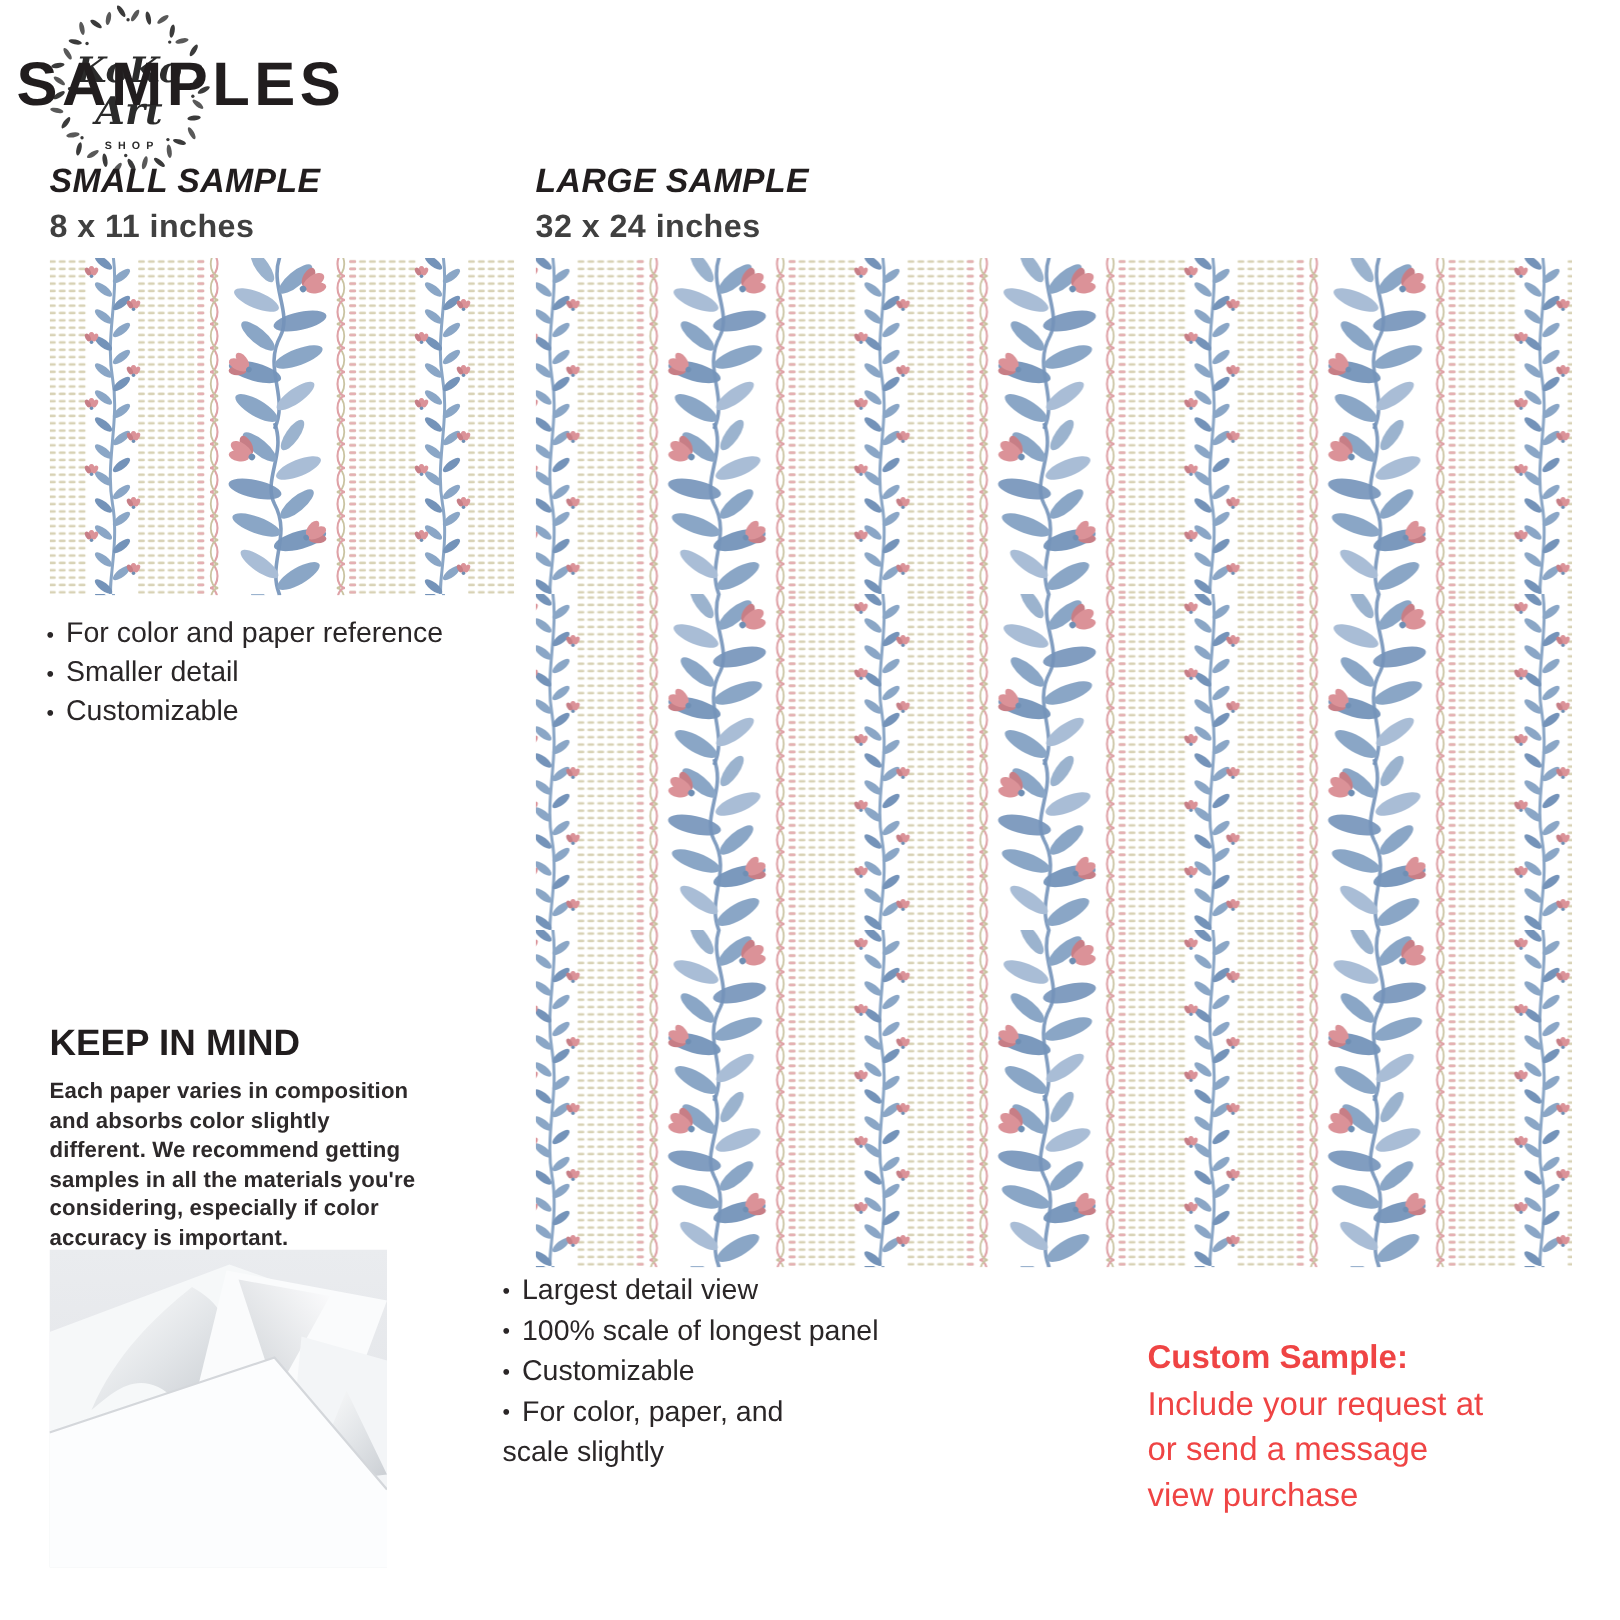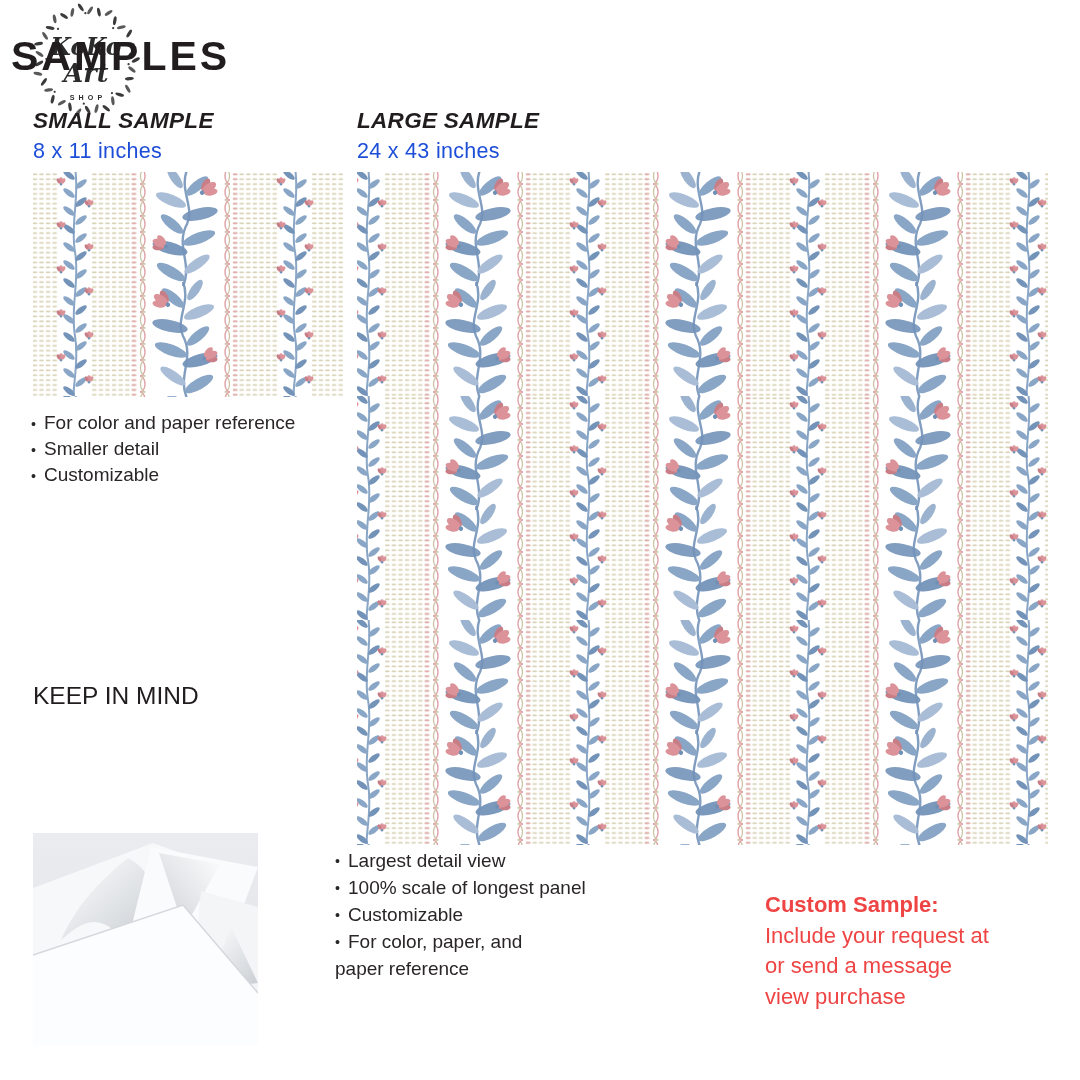--- a/index.html
+++ b/index.html
@@ -11,39 +11,39 @@
   .logo svg{width:100%;height:100%;}
   .lg-script{font-family:"DejaVu Serif",serif;font-style:italic;font-weight:bold;fill:#2b2b2b;text-anchor:middle;}
   .lg-top{font-size:23px;}
   .lg-mid{font-size:25px;}
   .lg-shop{font-family:"Liberation Sans",sans-serif;font-size:7px;letter-spacing:4px;fill:#2b2b2b;text-anchor:middle;font-weight:bold;}
   .title{position:absolute;left:0;top:22px;width:1080px;margin:11px;text-align:left;
          font-size:41px;font-weight:bold;letter-spacing:3px;color:#211d1e;}
 
   
   .sec-h{position:absolute;margin:0;font-size:22.5px;font-weight:bold;letter-spacing:.3px;color:#211d1e;font-style:italic;}
-  .sec-s{position:absolute;margin:0;font-size:21.5px;font-weight:normal;letter-spacing:.3px;color:#1d4ed8;}
+  .sec-s{position:absolute;margin:0;font-size:21.5px;font-weight:bold;letter-spacing:.3px;color:#404040;}
   .h-small{left:33px;top:108px;} .s-small{left:33px;top:139px;}
   .h-large{left:357px;top:108px;} .s-large{left:357px;top:139px;}
 
   
   .swatch{position:absolute;overflow:hidden;}
   .swatch-small{left:33px;top:172px;width:310px;height:225px;}
   .swatch-large{left:357px;top:172px;width:691px;height:673px;}
 
   
   ul.blist{list-style:none;margin:0;padding:0;position:absolute;font-size:19px;color:#2a2627;}
   .bl-small{left:31px;top:410px;line-height:26px;}
   .bl-large{left:335px;top:847px;line-height:27px;}
   ul.blist li{display:flex;}
   .bm{font-size:0.75em;margin-right:8px;transform:translateY(1px);}
   li.cont .bm{visibility:hidden;margin-right:0;width:0;}
 
   
-  .kim-h{position:absolute;left:33px;top:682px;margin:0;font-size:24.5px;font-weight:normal;color:#211d1e;}
+  .kim-h{position:absolute;left:33px;top:682px;margin:0;font-size:24.5px;font-weight:bold;color:#211d1e;}
   .kim-p{position:absolute;left:33px;top:719px;width:250px;margin:0;font-size:14.8px;
          font-weight:bold;line-height:19.5px;letter-spacing:.1px;color:#2d292a;}
 
   
   .photo{position:absolute;left:33px;top:833px;width:225px;height:212px;}
   .photo svg{width:100%;height:100%;display:block;}
 
   
   .custom{position:absolute;left:765px;top:890px;font-size:22px;line-height:30.5px;color:#ef4444;}
   .custom .b{font-weight:bold;}
@@ -276,21 +276,21 @@
         <span class="bm">•</span>
         <span>Smaller detail</span>
       </li>
     <li>
         <span class="bm">•</span>
         <span>Customizable</span>
       </li>
   </ul>
 
   <h2 class="sec-h h-large">LARGE SAMPLE</h2>
-  <h3 class="sec-s s-large">24 x 43 inches</h3>
+  <h3 class="sec-s s-large">32 x 24 inches</h3>
   <div id="swatch-large" class="swatch swatch-large"><svg width="691" height="673" viewBox="0 0 691 673" xmlns="http://www.w3.org/2000/svg">
         <defs>
           <pattern id="dpl" patternUnits="userSpaceOnUse" width="6.6" height="4.9">
             <rect x="0.8" y="1.5" width="4.6" height="1.7" rx="0.8" fill="#d8d2b5"></rect>
           </pattern>
           <pattern id="dql" patternUnits="userSpaceOnUse" width="6.6" height="4.9">
             <rect x="0.8" y="1.5" width="4.6" height="1.7" rx="0.8" fill="#e5afb3"></rect>
           </pattern>
           <pattern id="tilel" patternUnits="userSpaceOnUse" width="220" height="224" patternTransform="translate(-52,0)">
             <rect width="220" height="224" fill="#ffffff"></rect>
@@ -454,25 +454,26 @@
     <li>
         <span class="bm">•</span>
         <span>Customizable</span>
       </li>
     <li>
         <span class="bm">•</span>
         <span>For color, paper, and</span>
       </li>
     <li class="cont">
         <span class="bm"></span>
-        <span>paper reference</span>
+        <span>scale slightly</span>
       </li>
   </ul>
 
   <h2 class="kim-h">KEEP IN MIND</h2>
+  <p class="kim-p">Each paper varies in composition and absorbs color slightly different. We recommend getting samples in all the materials you're considering, especially if color accuracy is important.</p>
 
   <div class="photo">
     <svg viewBox="0 0 225 212" preserveAspectRatio="none">
       <defs>
         <linearGradient id="bgG" x1="0" y1="0" x2="0" y2="1">
           <stop offset="0" stop-color="#eaecef"></stop>
             <stop offset="1" stop-color="#dfe1e5"></stop>
         </linearGradient>
         <linearGradient id="curlG" x1="0" y1="0" x2="1" y2="1">
           <stop offset="0" stop-color="#ffffff"></stop>

